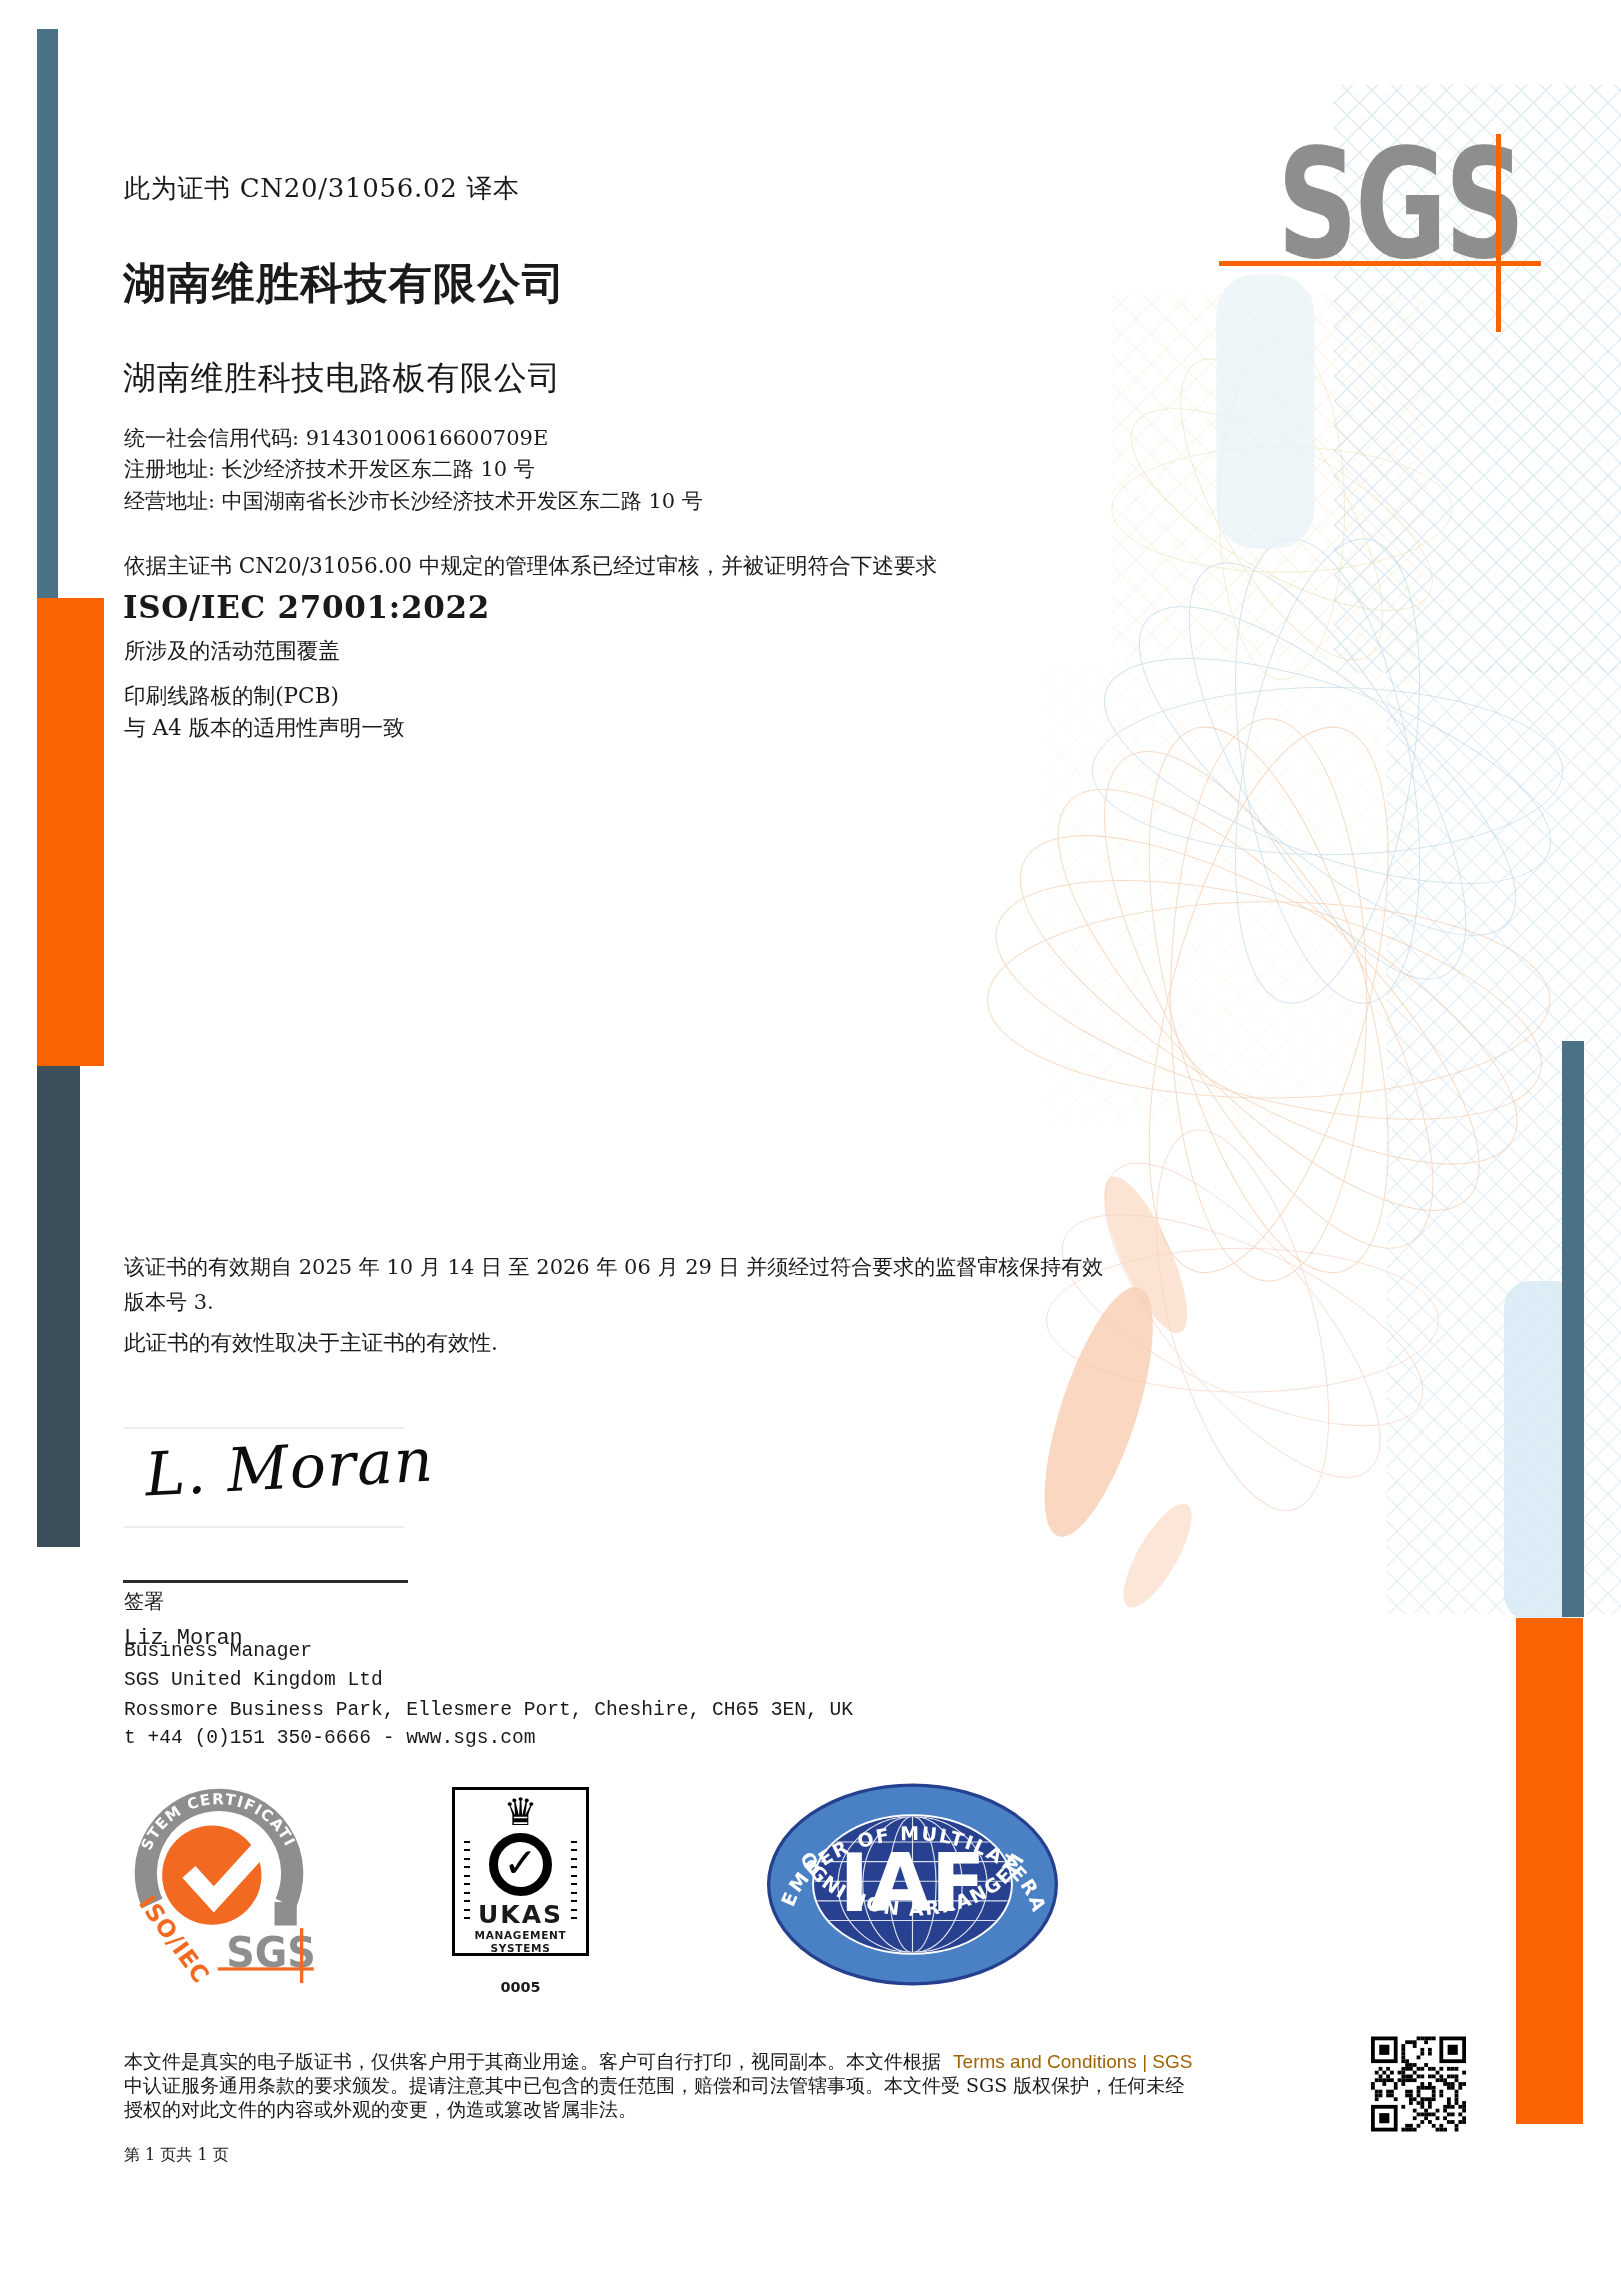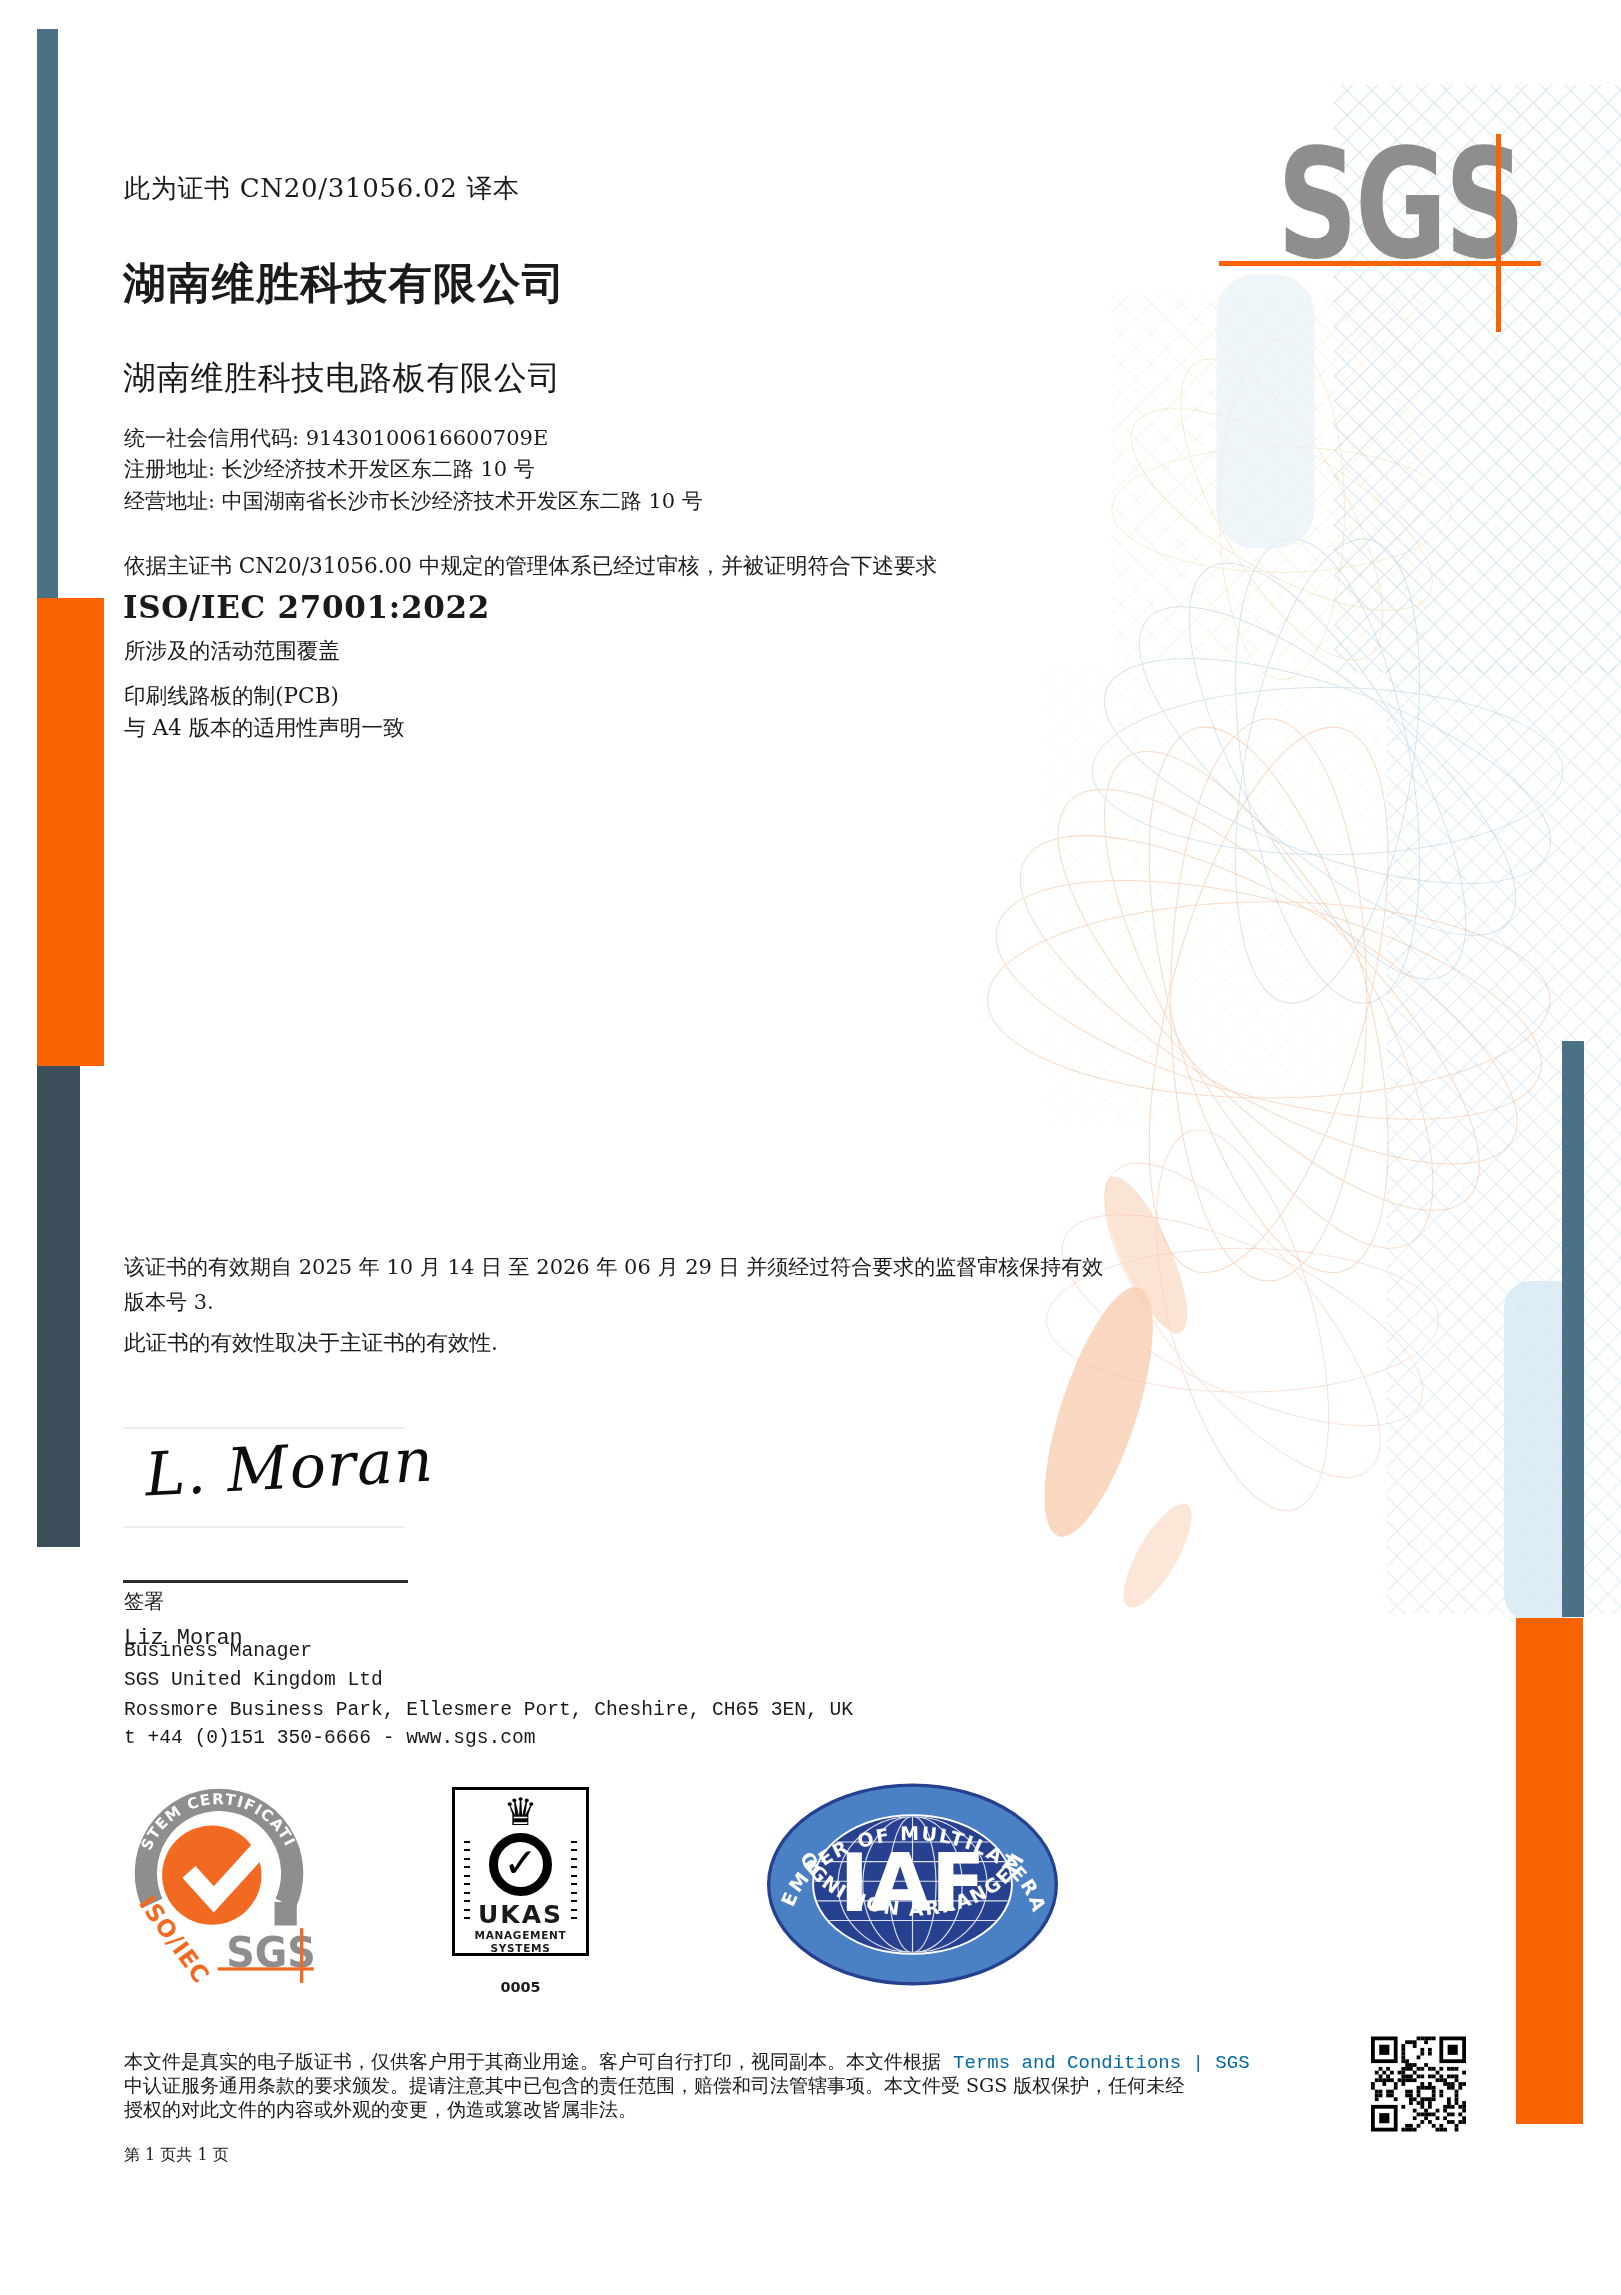--- a/index.html
+++ b/index.html
@@ -63,21 +63,21 @@
   .ukas-small{font-size:10.5px;font-weight:bold;letter-spacing:0.7px;line-height:13px;}
   .ukas-ticks{position:absolute;top:51px;width:5.9px;height:78px;
     background:repeating-linear-gradient(to bottom,#000 0 2px,transparent 2px 8.5px);}
   .ukas-number{left:452px;top:1959px;width:137px;text-align:center;font-size:14.4px;font-weight:bold;font-family:"DejaVu Sans", sans-serif;margin-top:20px;}
   .badge-iaf{left:766px;top:1783px;width:293px;height:203px;}
   
   .f-line1{left:124px;top:2049px;font-size:19px;}
   .f-line2{left:124px;top:2073px;font-size:19px;}
   .f-line3{left:124px;top:2097px;font-size:19px;}
   .f-page{left:124px;top:2145px;font-size:16px;}
-  .terms-link{color:#0369a1;font-family:Liberation Mono, monospace;text-decoration:none;}
+  .terms-link{color:#a16207;font-family:Liberation Sans, sans-serif;text-decoration:none;}
   .qr{left:1371px;top:2035px;width:95px;height:98px;}
   
   .guilloche{left:850px;top:78px;width:772px;height:1543px;pointer-events:none;}
 </style>
 </head>
 <body>
 
 <svg class="abs guilloche" viewBox="0 0 1180 2360">
   <defs>
     <pattern id="lat1" width="38" height="38" patternUnits="userSpaceOnUse">

